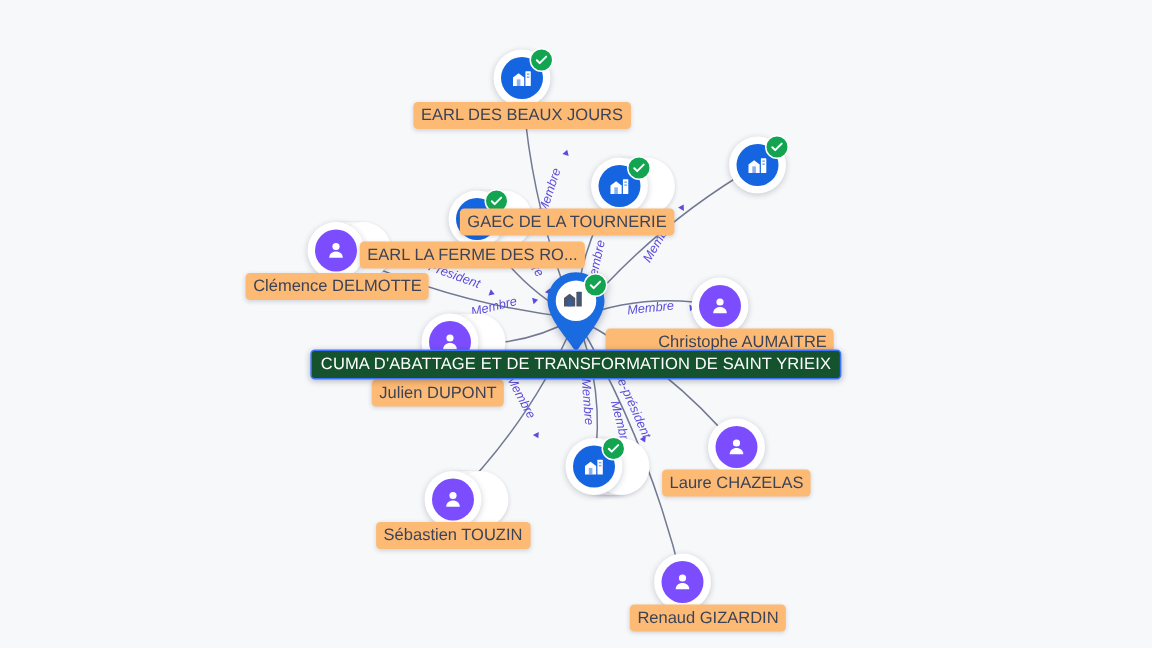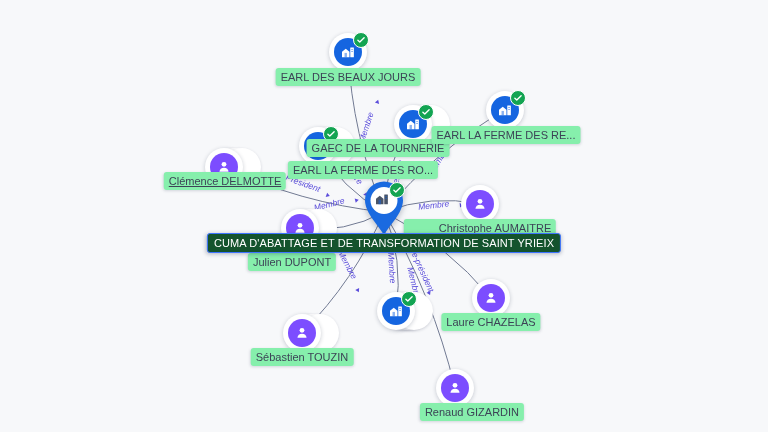--- a/index.html
+++ b/index.html
@@ -66,21 +66,21 @@
     position:absolute;
     transform:translate(-50%,-50%);
     width:46px;height:56px;
     filter:drop-shadow(0 2px 3px rgba(20,30,60,.30));
   }
 
   
   .lbl{
     position:absolute;
     transform:translate(-50%,0);
-    background:#86efac;
+    background:#fdba74;
     color:#3c4356;
     font-size:11px;
     line-height:14px;
     white-space:nowrap;
     padding:2px 5px;
     border-radius:3px;
     box-shadow:0 1px 3px rgba(20,30,60,.16);
   }
   .lbl.sel{
     background:#14532d;
@@ -350,23 +350,22 @@
   <span class="badge" style="top:2px;right:2px;">
           <svg viewBox="0 0 24 24" width="10" height="10">
             <path d="M4.5 12.4l4.6 4.6L19.5 6.6" fill="none" stroke="#fff" stroke-width="3.2" stroke-linecap="round" stroke-linejoin="round"></path>
           </svg>
         </span></div>
     </div>
 
   <div class="layer" id="labels">
       <div class="lbl" style="left: 348px; top: 68px;">EARL DES BEAUX JOURS</div>
       <div class="lbl" style="left: 378px; top: 139px;">GAEC DE LA TOURNERIE</div>
-      <div class="lbl" style="left: 506px; top: 126px;">EARL LA FERME DES RE...</div>
-      <div class="lbl" style="left: 315px; top: 161px; margin-left: 48px;">EARL LA FERME DES RO...</div>
-      <div class="lbl" style="left: 225px; top: 172px; text-decoration: underline;">Clémence DELMOTTE</div>
+      <div class="lbl" style="left: 315px; top: 161px;">EARL LA FERME DES RO...</div>
+      <div class="lbl" style="left: 225px; top: 182px;">Clémence DELMOTTE</div>
       <div class="lbl" style="left: 480px; top: 219px; padding-left: 35px;">Christophe AUMAITRE</div>
       <div class="lbl" style="left: 491px; top: 313px;">Laure CHAZELAS</div>
       <div class="lbl" style="left: 292px; top: 253px;">Julien DUPONT</div>
       <div class="lbl" style="left: 302px; top: 348px;">Sébastien TOUZIN</div>
       <div class="lbl" style="left: 472px; top: 403px;">Renaud GIZARDIN</div>
     </div>
 
   <div class="layer" id="sel">
       <div class="lbl sel" style="left: 384px; top: 233px;">CUMA D'ABATTAGE ET DE TRANSFORMATION DE SAINT YRIEIX</div>
     </div>

